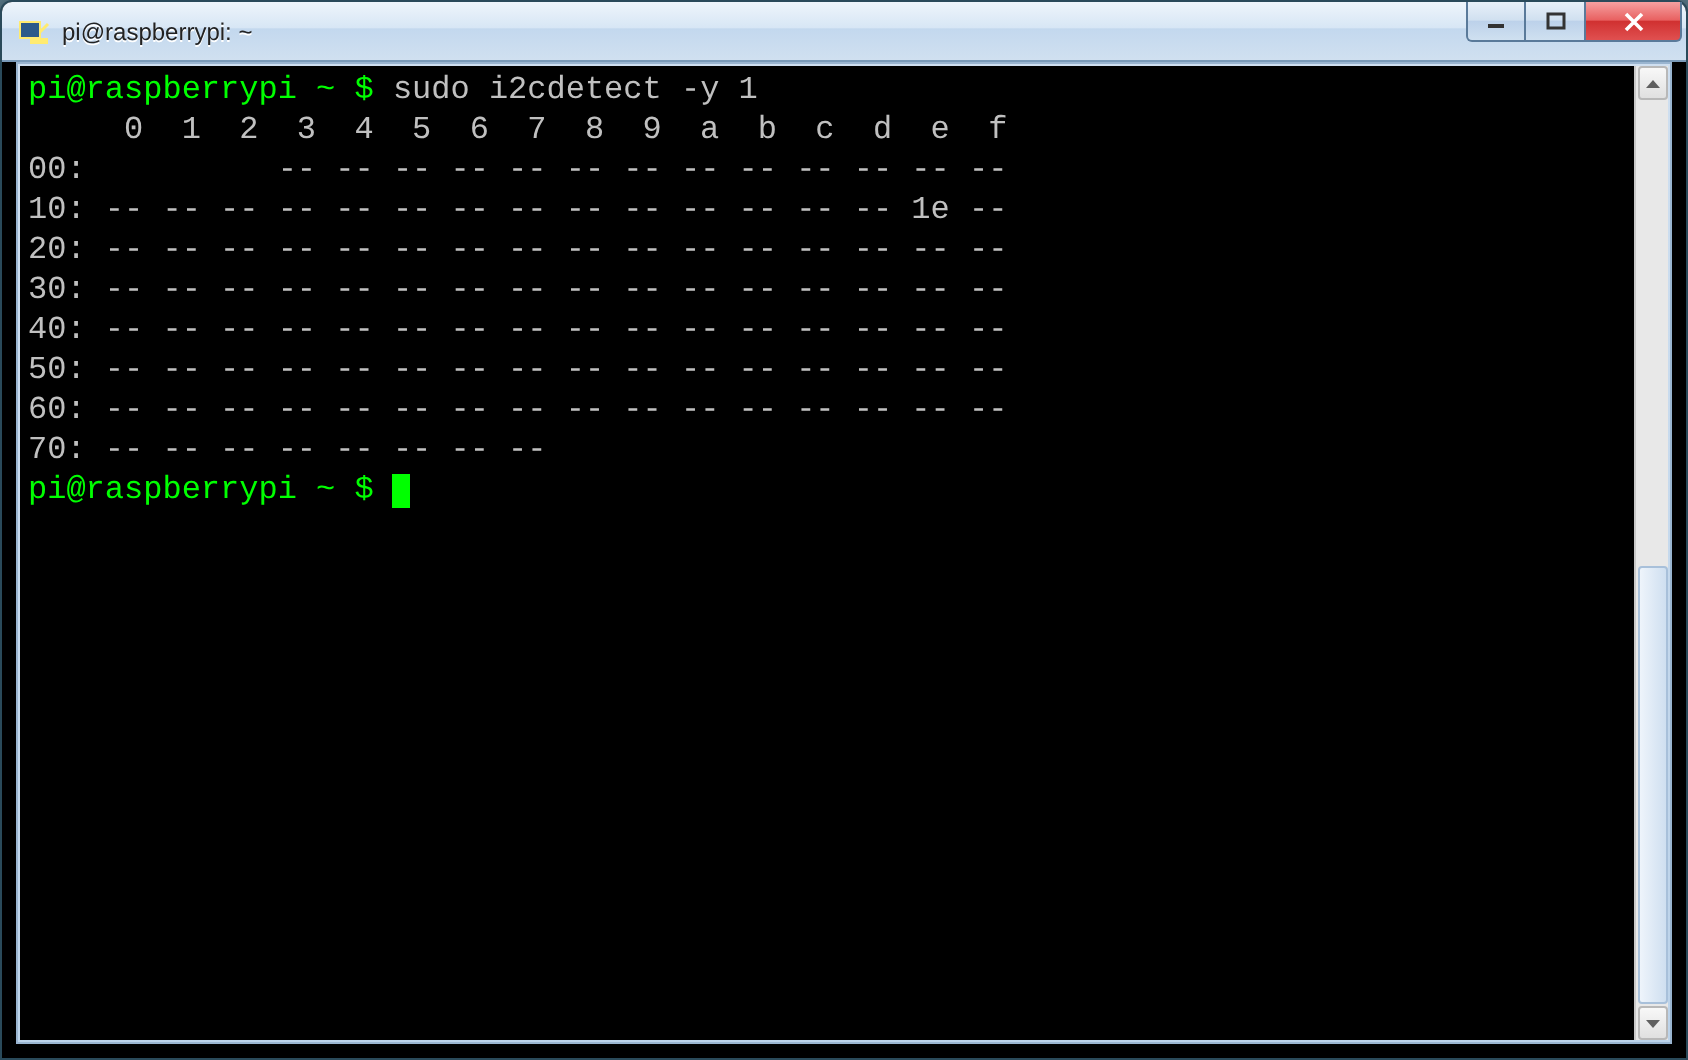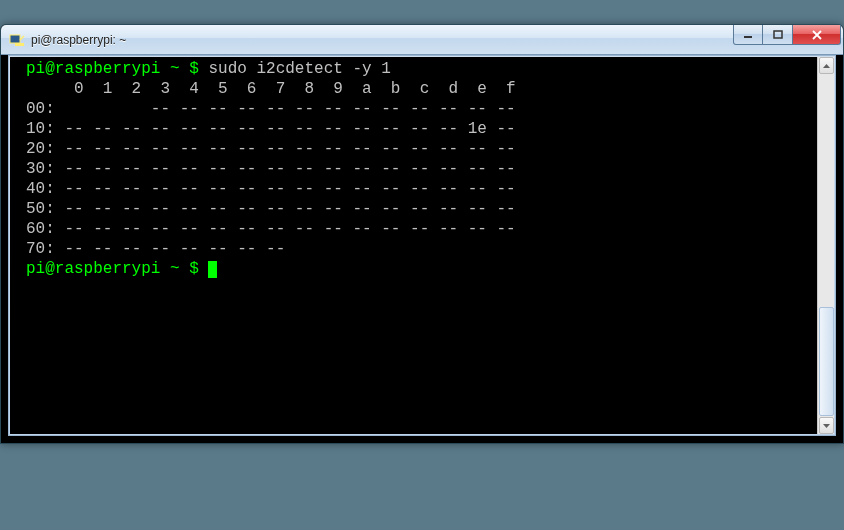--- a/index.html
+++ b/index.html
@@ -8,26 +8,25 @@
     height: 530px;
     background: #5a7a8a;
     font-family: "Segoe UI", Tahoma, sans-serif;
     overflow: hidden;
     position: relative;
   }
   .window {
     position: absolute;
     left: 0; top: 0;
     width: 844px;
-    height: 420px;
+    height: 530px;
     border: 1px solid #2a4a5a;
     border-radius: 6px 6px 0 0;
     background: #000;
     box-shadow: 0 0 8px rgba(0,0,0,0.4);
-    margin-top: 24px;
   }
   .titlebar {
     height: 30px;
     background: linear-gradient(to bottom, #eef5fb 0%, #d7e6f5 45%, #c3d8ee 46%, #d0e0f0 100%);
     border-bottom: 1px solid #7a9ab8;
     display: flex;
     align-items: center;
     border-radius: 5px 5px 0 0;
     position: relative;
   }
@@ -83,21 +82,21 @@
     left: 1px; right: 1px; top: 1px; bottom: 1px;
     display: flex;
   }
   .terminal {
     flex: 1;
     background: #000;
     font-family: "Consolas", "Courier New", monospace;
     font-size: 16px;
     line-height: 20px;
     color: #c0c0c0;
-    padding: 2px 16px;
+    padding: 2px 4px;
     white-space: pre;
     overflow: hidden;
   }
   .scrollbar {
     width: 17px;
     background: #e8e8e8;
     border-left: 1px solid #c8c8c8;
     position: relative;
   }
   .scroll-arrow {

